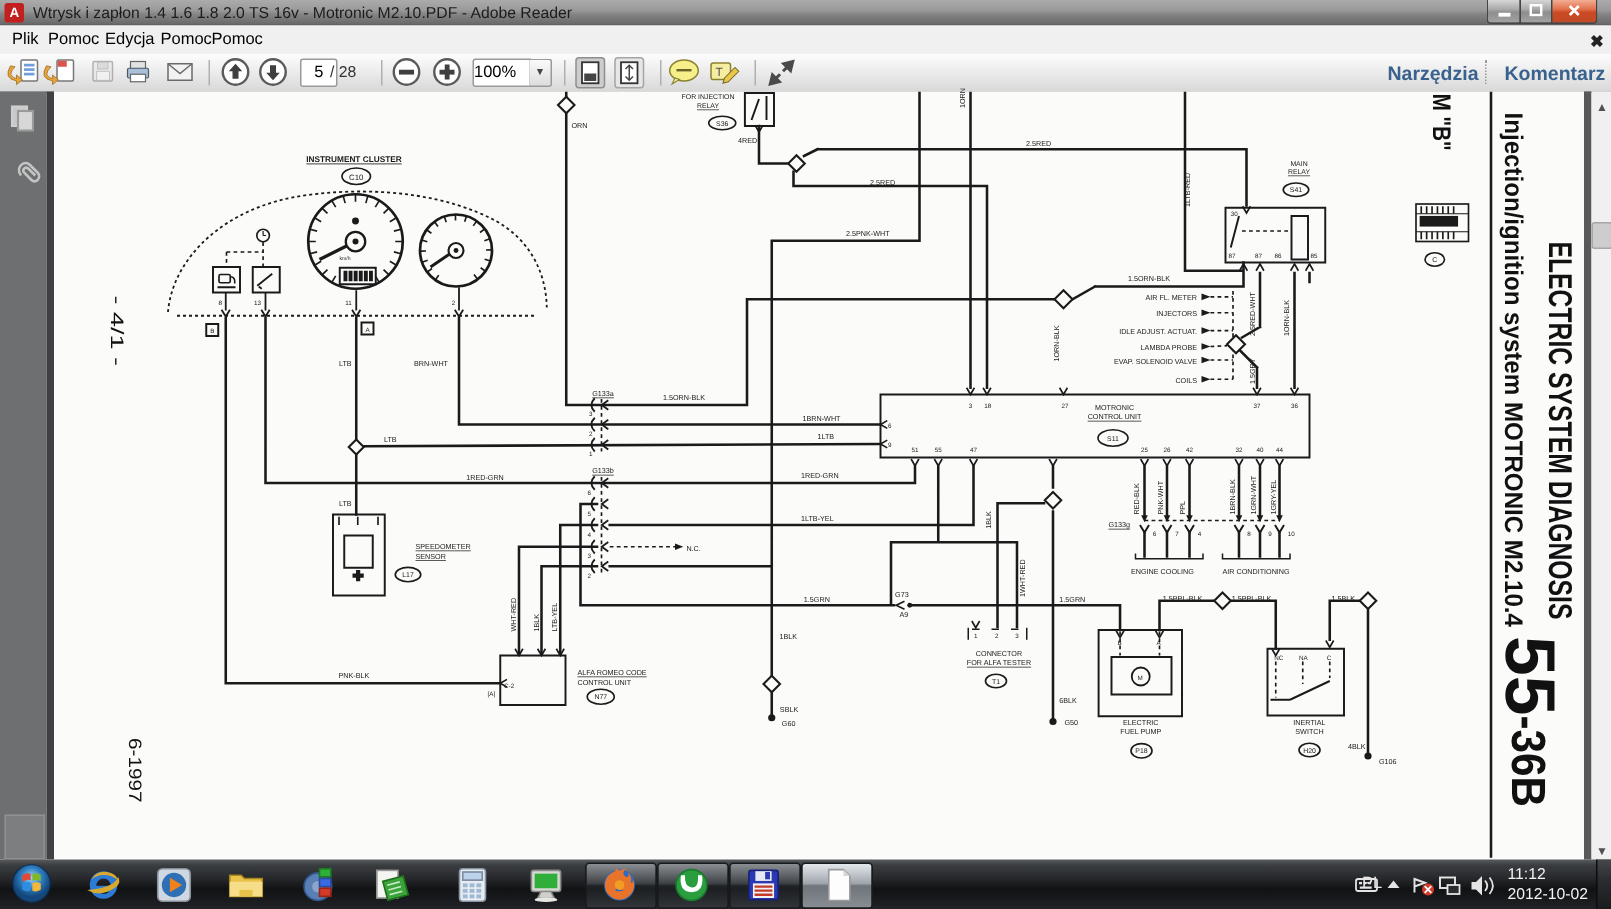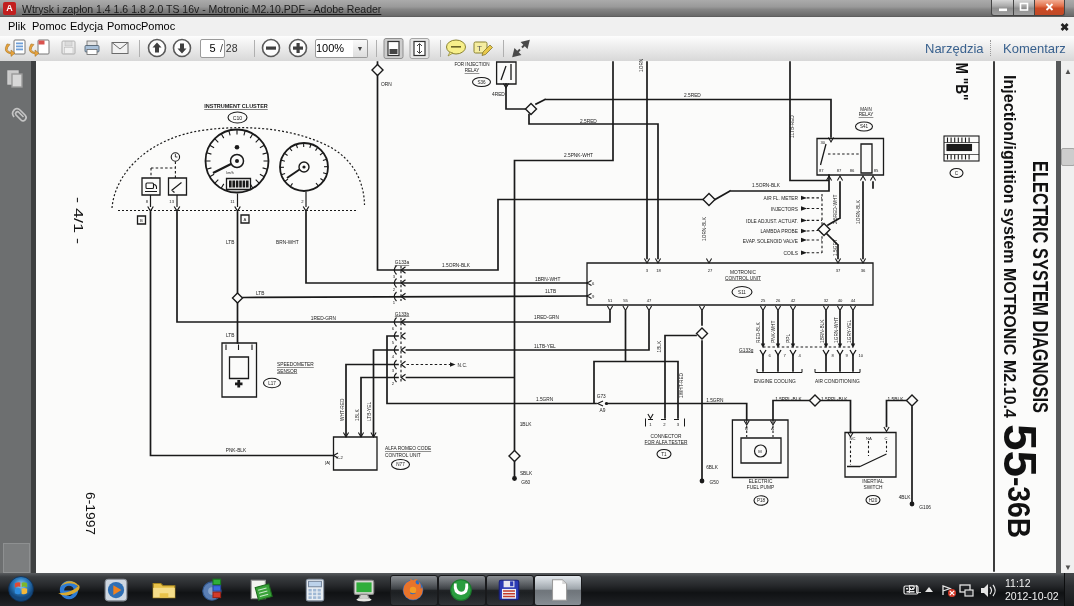--- a/index.html
+++ b/index.html
@@ -3,21 +3,21 @@
 
 html,body{margin:0;padding:0;}
 body{width:1074px;height:606px;overflow:hidden;position:relative;
  font-family:"Liberation Sans",sans-serif;background:#fff;}
 .abs{position:absolute;}
 
 #titlebar{left:0;top:0;width:1074px;height:17px;
  background:linear-gradient(#ababab,#9a9a9a 40%,#858585 55%,#6b6b6b 92%,#585858);}
 #titleicon{left:3px;top:2px;width:13px;height:13px;background:#c21f1f;border-radius:2px;
  color:#fff;font-size:9px;font-weight:bold;text-align:center;line-height:13px;}
-#titletext{left:22px;top:2.5px;font-size:10.5px;color:#1c1c1c;white-space:nowrap;text-decoration:underline;}
+#titletext{left:22px;top:2.5px;font-size:10.5px;color:#1c1c1c;white-space:nowrap;}
 .winbtn{top:0;height:15px;border:1px solid #454545;border-top:none;
  background:linear-gradient(#d6d6d6,#ababab 40%,#8e8e8e 55%,#a2a2a2);
  color:#fff;text-align:center;}
 #btnmin{left:991px;width:21px;border-radius:0 0 0 3px;}
 #btnmax{left:1013px;width:20px;}
 #btnclose{left:1034px;width:29px;border-radius:0 0 3px 0;
  background:linear-gradient(#f2ad93,#e2724d 40%,#cc4a24 55%,#c04a28);}
 
 #menubar{left:0;top:17px;width:1074px;height:19px;background:#f0f0f0;font-size:11px;color:#000;}
 #menubar span{position:absolute;top:3px;}
@@ -26,21 +26,21 @@
 #toolbar{left:0;top:36px;width:1074px;height:25px;
  background:linear-gradient(#fdfdfd,#e9e9e9 55%,#d8d8d8);
  border-bottom:1px solid #898989;}
 #pagebox{left:200px;top:39px;width:23px;height:17px;background:#fff;border:1px solid #9a9a9a;
  font-size:11px;text-align:center;line-height:17px;color:#000;border-radius:2px;}
 #pagecount{left:220px;top:41.5px;font-size:10.5px;color:#333;}
 #zoombox{left:315px;top:39px;width:37px;height:17px;background:#fff;border:1px solid #9a9a9a;
  font-size:11px;text-align:left;line-height:17px;color:#000;border-radius:2px 0 0 2px;}
 #zoomdrop{left:353px;top:39px;width:14px;height:17px;border:1px solid #9a9a9a;border-left:none;
  background:linear-gradient(#fafafa,#ddd);font-size:7px;color:#444;text-align:center;line-height:17px;border-radius:0 2px 2px 0;}
-.bluebtn{top:41px;font-size:13px;font-weight:normal;color:#39618e;}
+.bluebtn{top:41px;font-size:13px;font-weight:bold;color:#39618e;}
 
 #sidebar{left:0;top:61px;width:31px;height:512px;background:#6d6f70;}
 #sidegap{left:31px;top:61px;width:5px;height:512px;background:#3e4041;}
 #sidebox{left:3px;top:543px;width:25px;height:28px;background:#7c7e7f;border:1px solid #8e9091;}
 #page{left:36px;top:61px;width:1020px;height:512px;background:#fbfbfa;}
 #pageedge{left:1056px;top:61px;width:5px;height:512px;background:#57595a;}
 #scrollbar{left:1061px;top:61px;width:13px;height:512px;background:#f0f0f0;}
 #scrollthumb{left:1061px;top:148px;width:12px;height:16px;background:#cdcdcd;border:1px solid #a6a6a6;border-radius:2px;}
 .scrollarr{position:absolute;font-size:8px;color:#505050;left:1064px;}
 

